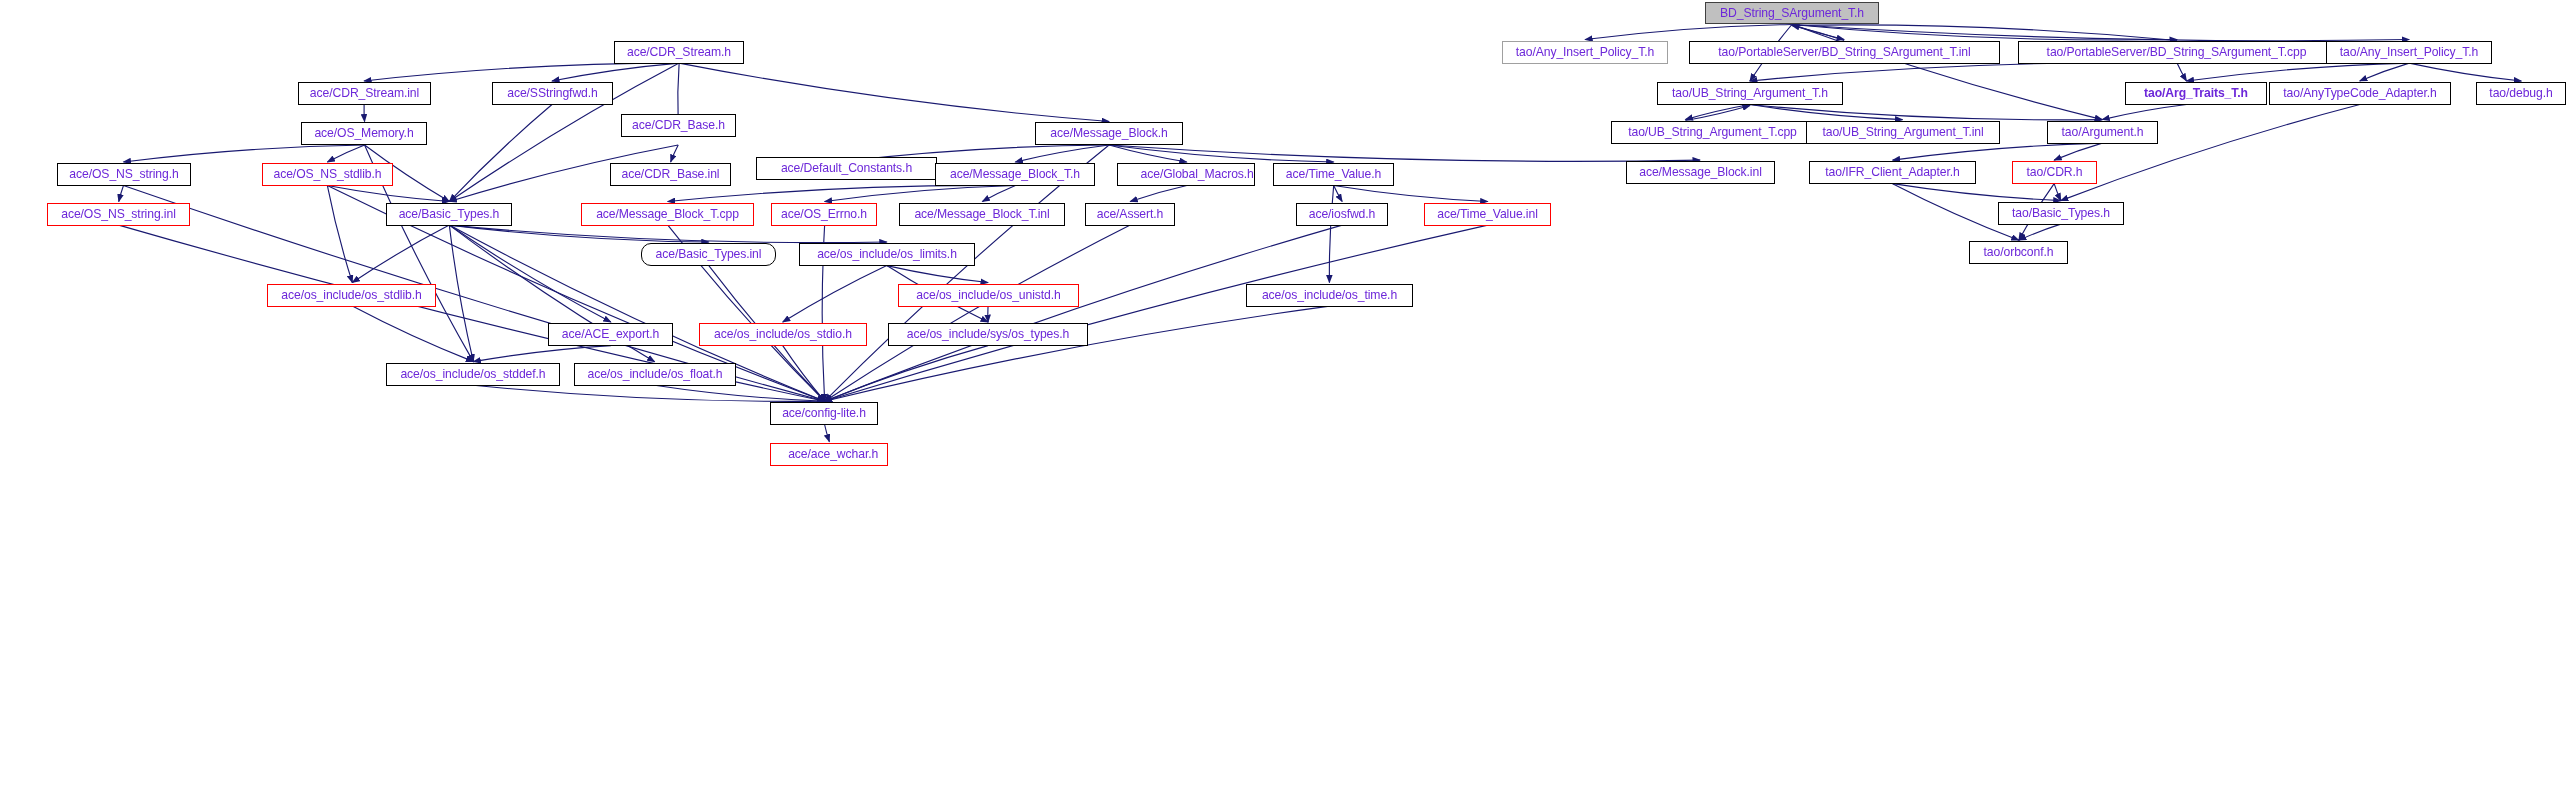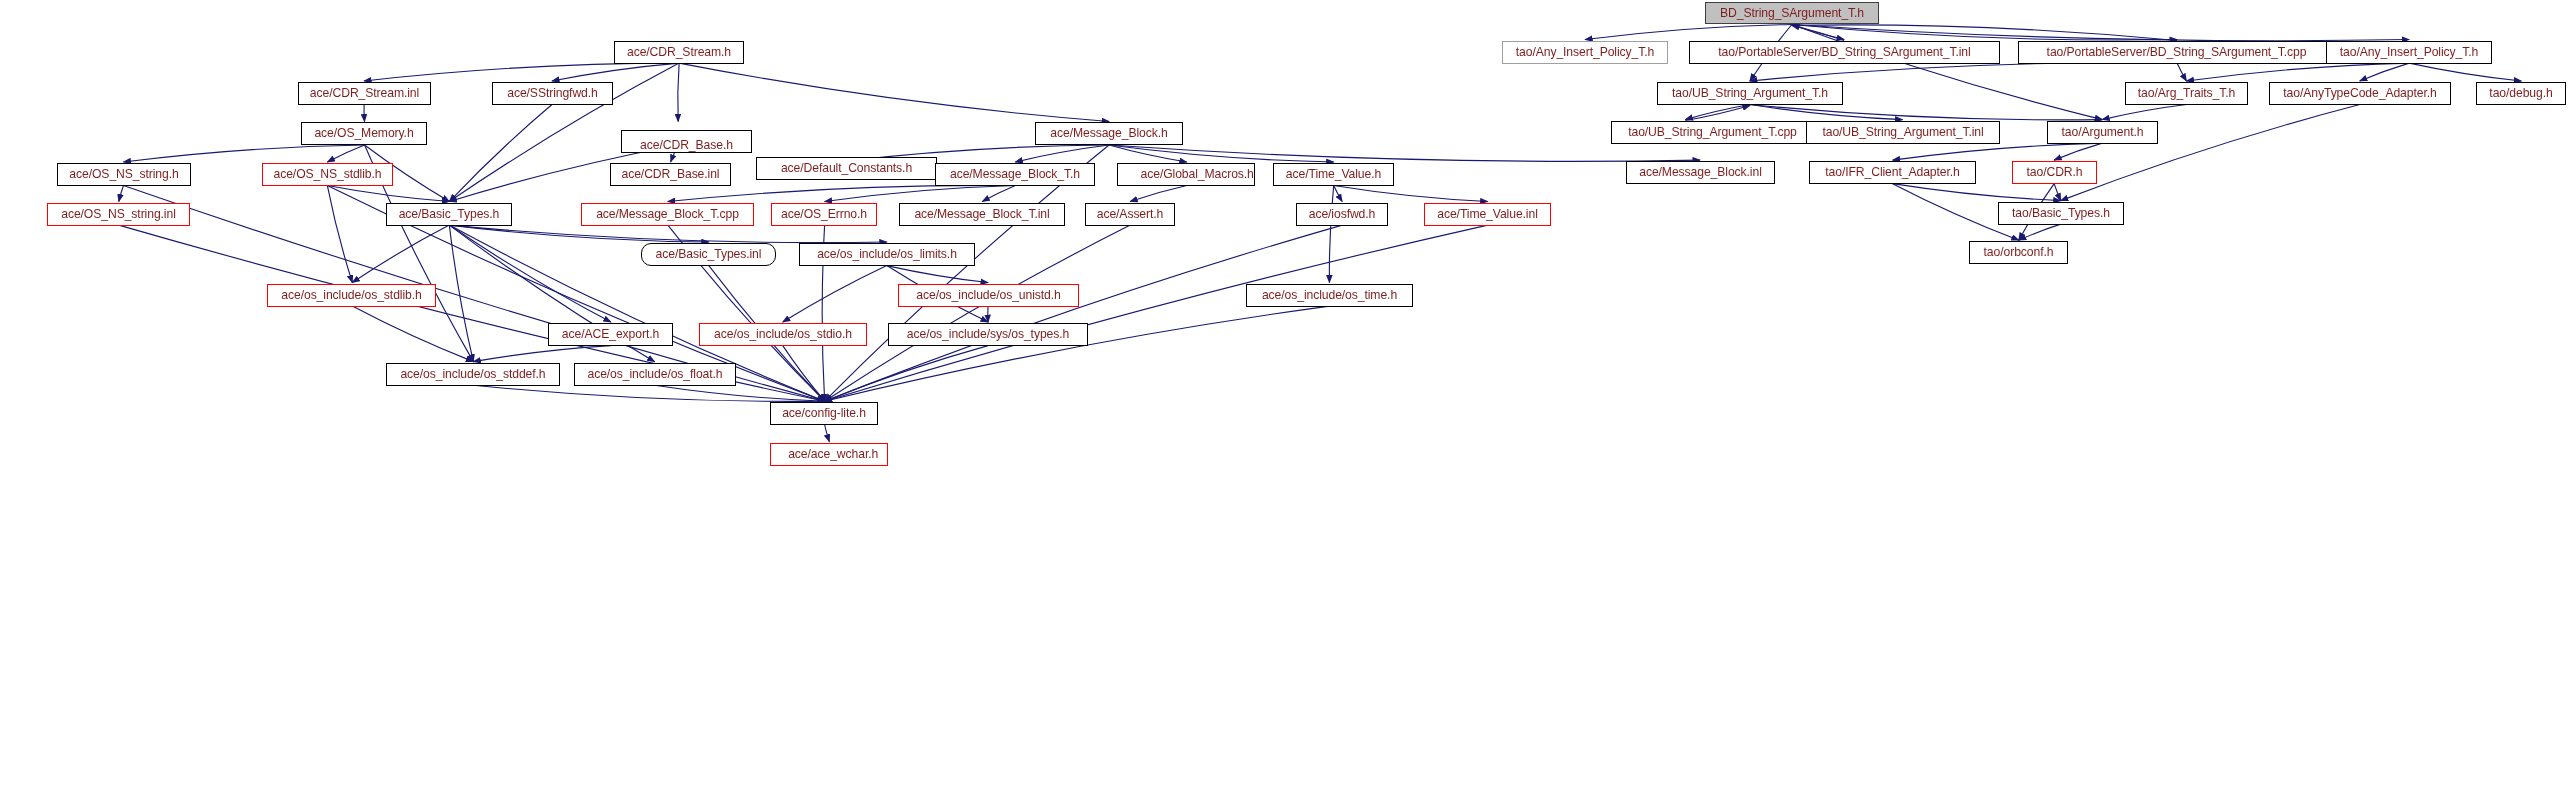--- a/index.html
+++ b/index.html
@@ -28,21 +28,21 @@
   }
   .graph-node {
     position: absolute;
     box-sizing: border-box;
     display: flex;
     align-items: center;
     justify-content: center;
     white-space: nowrap;
     background: #ffffff;
     border: 0.9px solid #000000;
-    color: #7f1d1d;
+    color: #6d28d9;
     font-size: 12.2px;
     line-height: 1;
     letter-spacing: -0.1px;
     height: 22.6px;
     padding: 0 5.7px;
     cursor: default;
   }
   .graph-node.root {
     background: #c0c0c0;
     border: 0.9px solid #404040;
@@ -165,21 +165,21 @@
       </div>
       <div class="graph-node" style="left: 2018px; top: 41px; width: 317px;">
         <span class="node-label">tao/PortableServer/BD_String_SArgument_T.cpp</span>
       </div>
       <div class="graph-node" style="left: 2326px; top: 41px; width: 166px;">
         <span class="node-label">tao/Any_Insert_Policy_T.h</span>
       </div>
       <div class="graph-node" style="left: 1657px; top: 82px; width: 186px;">
         <span class="node-label">tao/UB_String_Argument_T.h</span>
       </div>
-      <div class="graph-node" style="left: 2125px; top: 82px; width: 123px;">
+      <div class="graph-node" style="left: 2125px; top: 82px; width: 142px; font-weight: bold;">
         <span class="node-label">tao/Arg_Traits_T.h</span>
       </div>
       <div class="graph-node" style="left: 2269px; top: 82px; width: 182px;">
         <span class="node-label">tao/AnyTypeCode_Adapter.h</span>
       </div>
       <div class="graph-node" style="left: 2476px; top: 82px; width: 90px;">
         <span class="node-label">tao/debug.h</span>
       </div>
       <div class="graph-node" style="left: 1584px; top: 121px; width: 203px; margin-left: 27px;">
         <span class="node-label">tao/UB_String_Argument_T.cpp</span>
@@ -210,21 +210,21 @@
       </div>
       <div class="graph-node" style="left: 298px; top: 82px; width: 133px;">
         <span class="node-label">ace/CDR_Stream.inl</span>
       </div>
       <div class="graph-node" style="left: 492px; top: 82px; width: 121px;">
         <span class="node-label">ace/SStringfwd.h</span>
       </div>
       <div class="graph-node" style="left: 301px; top: 122px; width: 126px;">
         <span class="node-label">ace/OS_Memory.h</span>
       </div>
-      <div class="graph-node" style="left: 621px; top: 130px; width: 131px; align-items: flex-end;">
+      <div class="graph-node" style="left: 621px; top: 114px; width: 115px;">
         <span class="node-label">ace/CDR_Base.h</span>
       </div>
       <div class="graph-node" style="left: 1035px; top: 122px; width: 148px;">
         <span class="node-label">ace/Message_Block.h</span>
       </div>
       <div class="graph-node" style="left: 57px; top: 163px; width: 134px;">
         <span class="node-label">ace/OS_NS_string.h</span>
       </div>
       <div class="graph-node redborder" style="left: 262px; top: 163px; width: 131px;">
         <span class="node-label">ace/OS_NS_stdlib.h</span>

